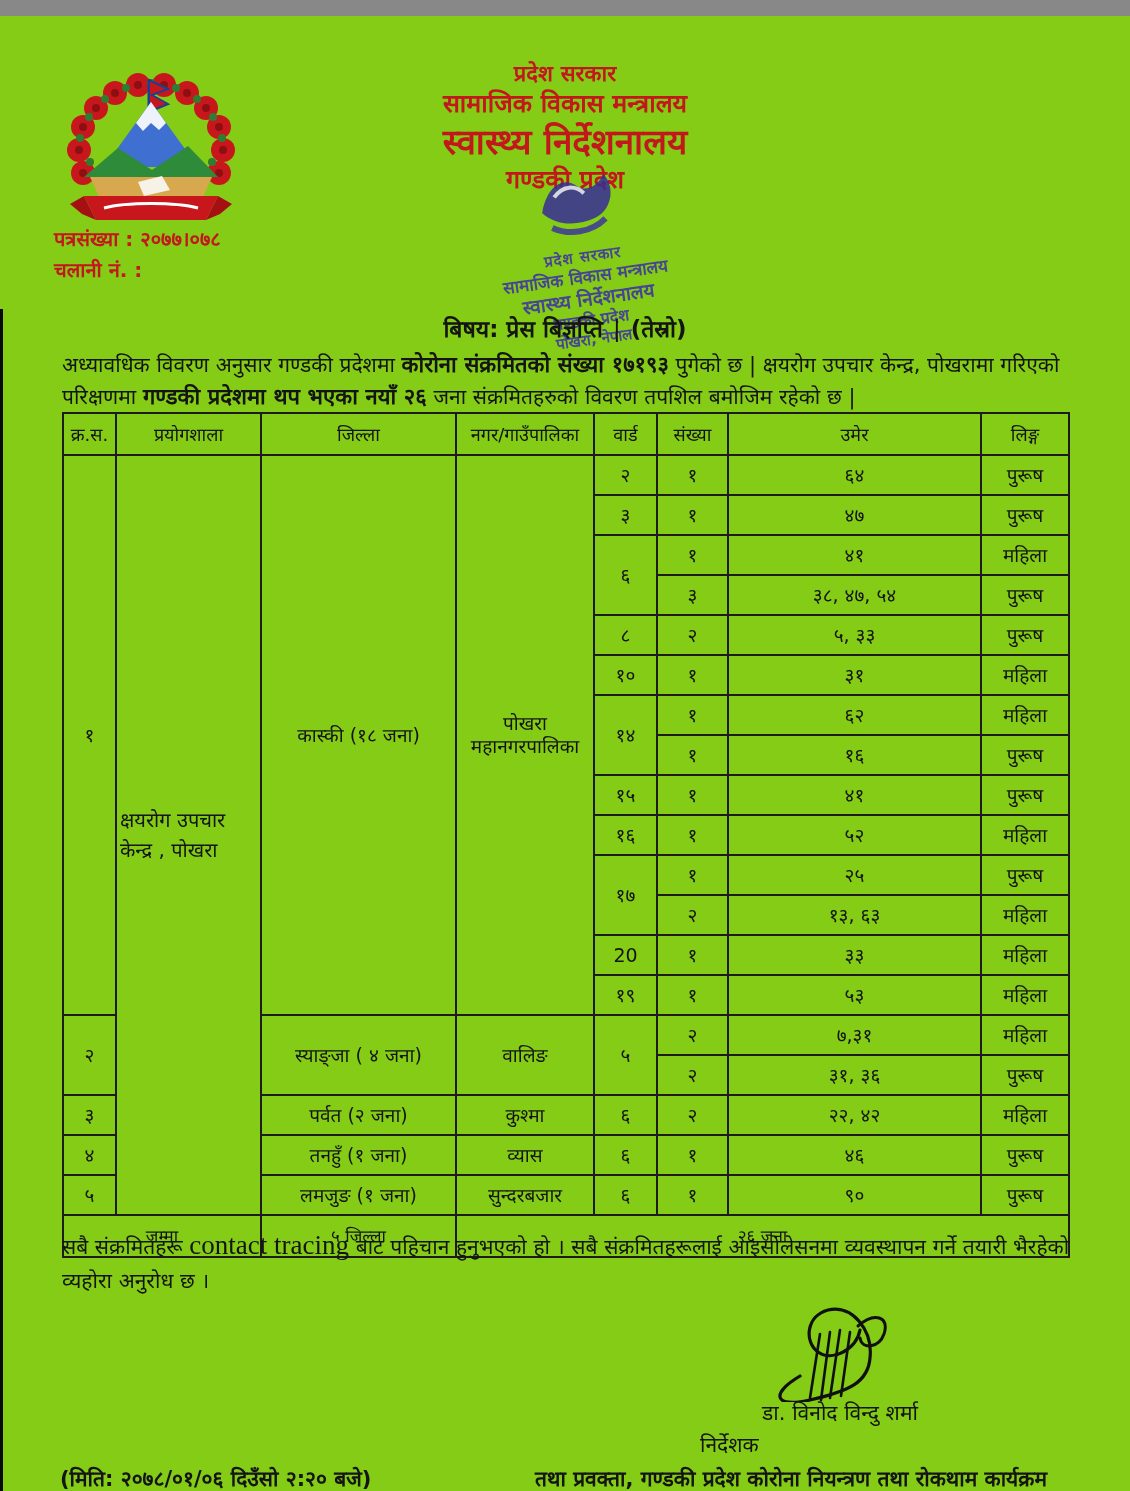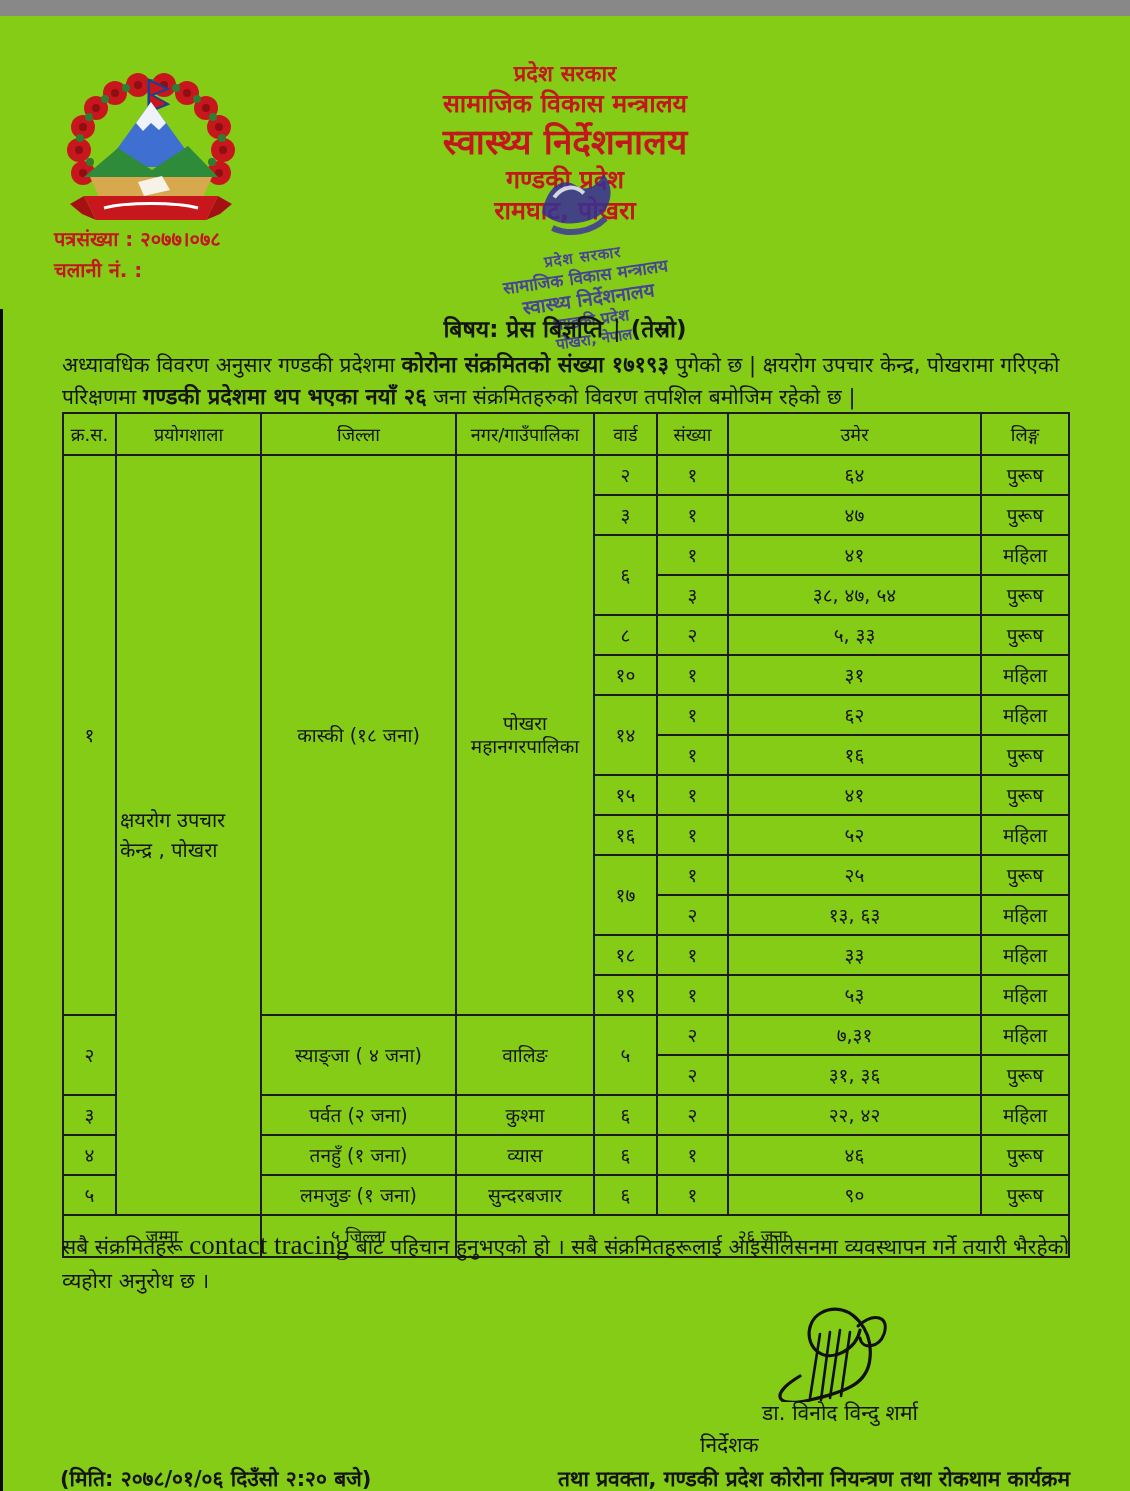--- a/index.html
+++ b/index.html
@@ -43,21 +43,21 @@
   .cases-table td{height:36px;}
   .cases-table td.lab{ text-align:left;font-size:20px;line-height:30px;}
   .cases-table tr.total td{font-weight:normal;font-size:17px;height:38px;}
   
   .note{position:absolute;left:62px;top:1212px;width:1010px;font-size:21px;line-height:34px;}
   .note .latin{font-family:"Liberation Serif",serif;font-size:27px;}
   .signature{position:absolute;left:740px;top:1284px;}
   .sig-name{position:absolute;left:700px;top:1382px;width:280px;text-align:center;font-size:21px;}
   .sig-title{position:absolute;left:700px;top:1414px;width:280px;text-align:left;font-size:21px;}
   .date-line{position:absolute;left:60px;top:1448px;font-size:21px;font-weight:bold;}
-  .spokesperson{position:absolute;left:535px;top:1448px;width:535px;text-align:right;font-size:21px;font-weight:bold;}
+  .spokesperson{position:absolute;left:535px;top:1448px;width:535px;text-align:left;font-size:21px;font-weight:bold;}
   
   .edge-left{position:absolute;left:0;top:293px;width:3px;height:1198px;background:#0a0a0a;}
   .edge-bottom{position:absolute;left:0;top:1486px;width:1130px;height:4px;background:#0a0a0a;}
 </style>
 </head>
 <body>
 
 <div class="page">
 
   <div class="logo">
@@ -123,21 +123,20 @@
       <path d="M162,126 L176,134 L164,144 L150,150 Z" fill="#a51013"></path>
       <path d="M48,138 C70,132 120,132 142,138" stroke="#ffffff" stroke-width="3" fill="none"></path>
     </svg>
   </div>
 
   <div class="org-block">
     <div class="org-l1">प्रदेश सरकार</div>
     <div class="org-l2">सामाजिक विकास मन्त्रालय</div>
     <div class="org-l3">स्वास्थ्य निर्देशनालय</div>
     <div class="org-l4">गण्डकी प्रदेश</div>
-    <div class="org-l5">रामघाट, पोखरा</div>
   </div>
 
 
   <div class="letter-block">
     <div>पत्रसंख्या   : २०७७।०७८</div>
     <div>चलानी नं. :</div>
   </div>
 
   <div class="stamp">
     <svg width="128" height="90" viewBox="0 0 128 90">
@@ -250,21 +249,21 @@
       <td>१</td>
       <td>२५</td>
       <td>पुरूष</td>
     </tr>
     <tr>
       <td>२</td>
       <td>१३, ६३</td>
       <td>महिला</td>
     </tr>
     <tr>
-      <td>१८</td>
+      <td>20</td>
       <td>१</td>
       <td>३३</td>
       <td>महिला</td>
     </tr>
     <tr>
       <td>१९</td>
       <td>१</td>
       <td>५३</td>
       <td>महिला</td>
     </tr>

